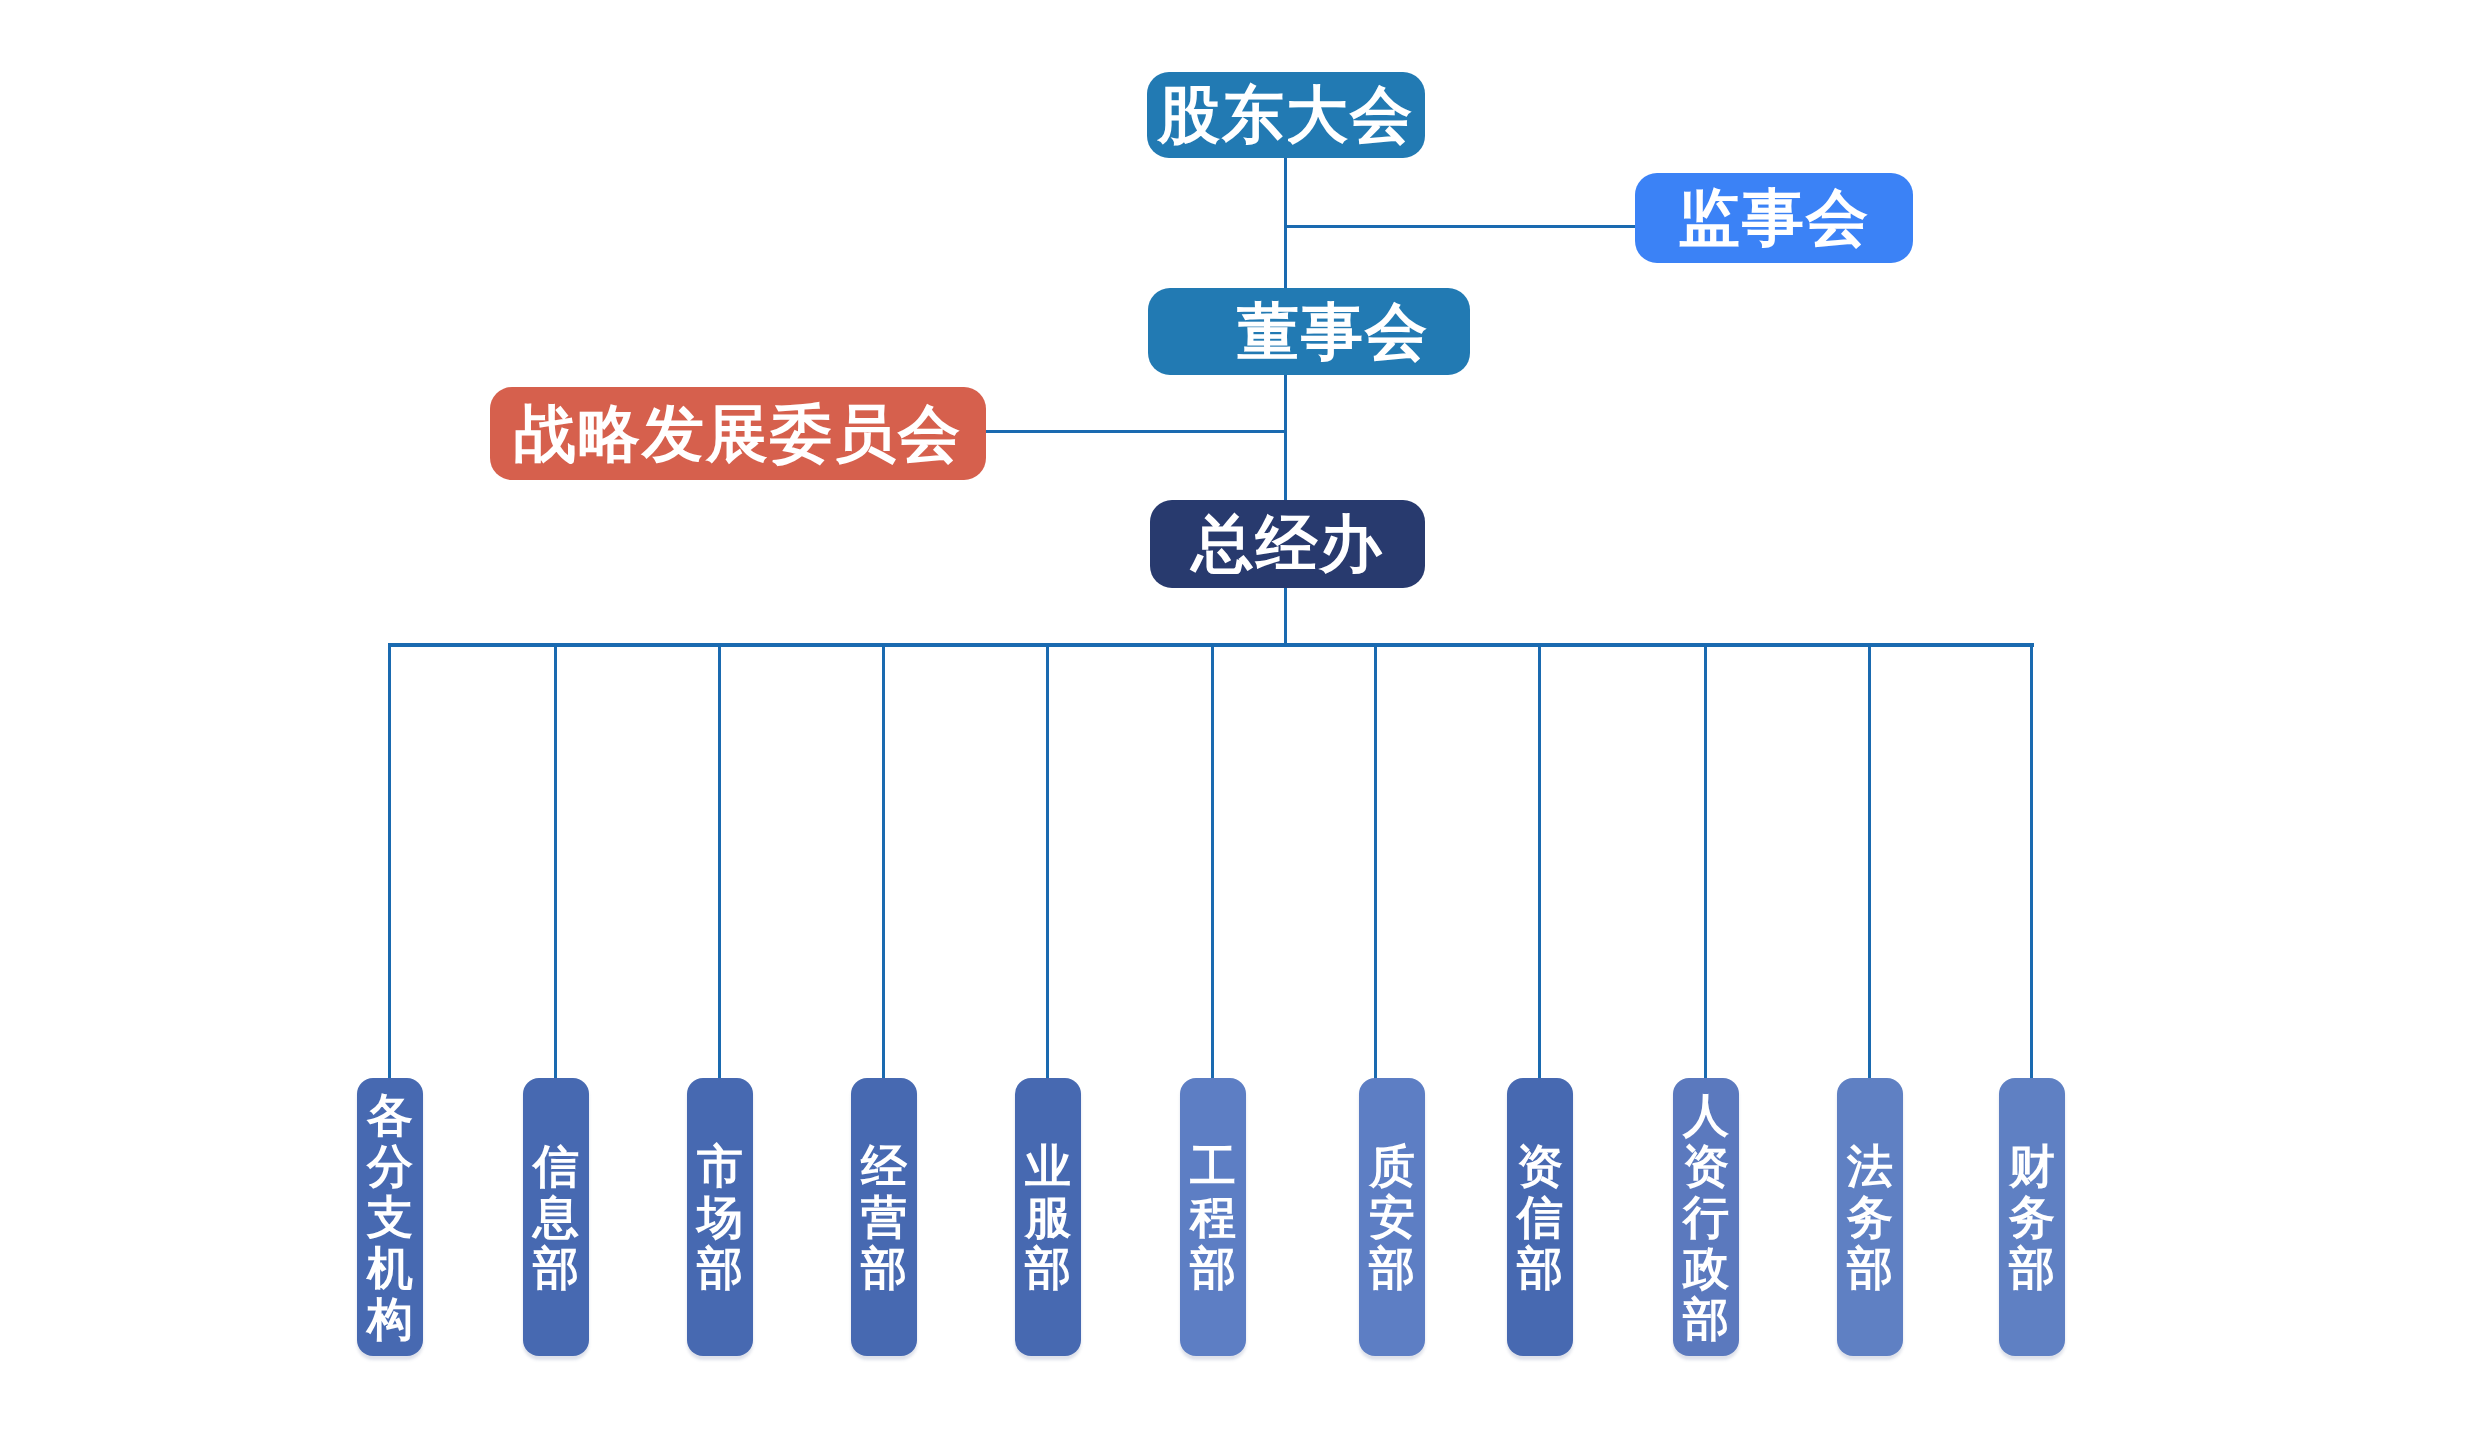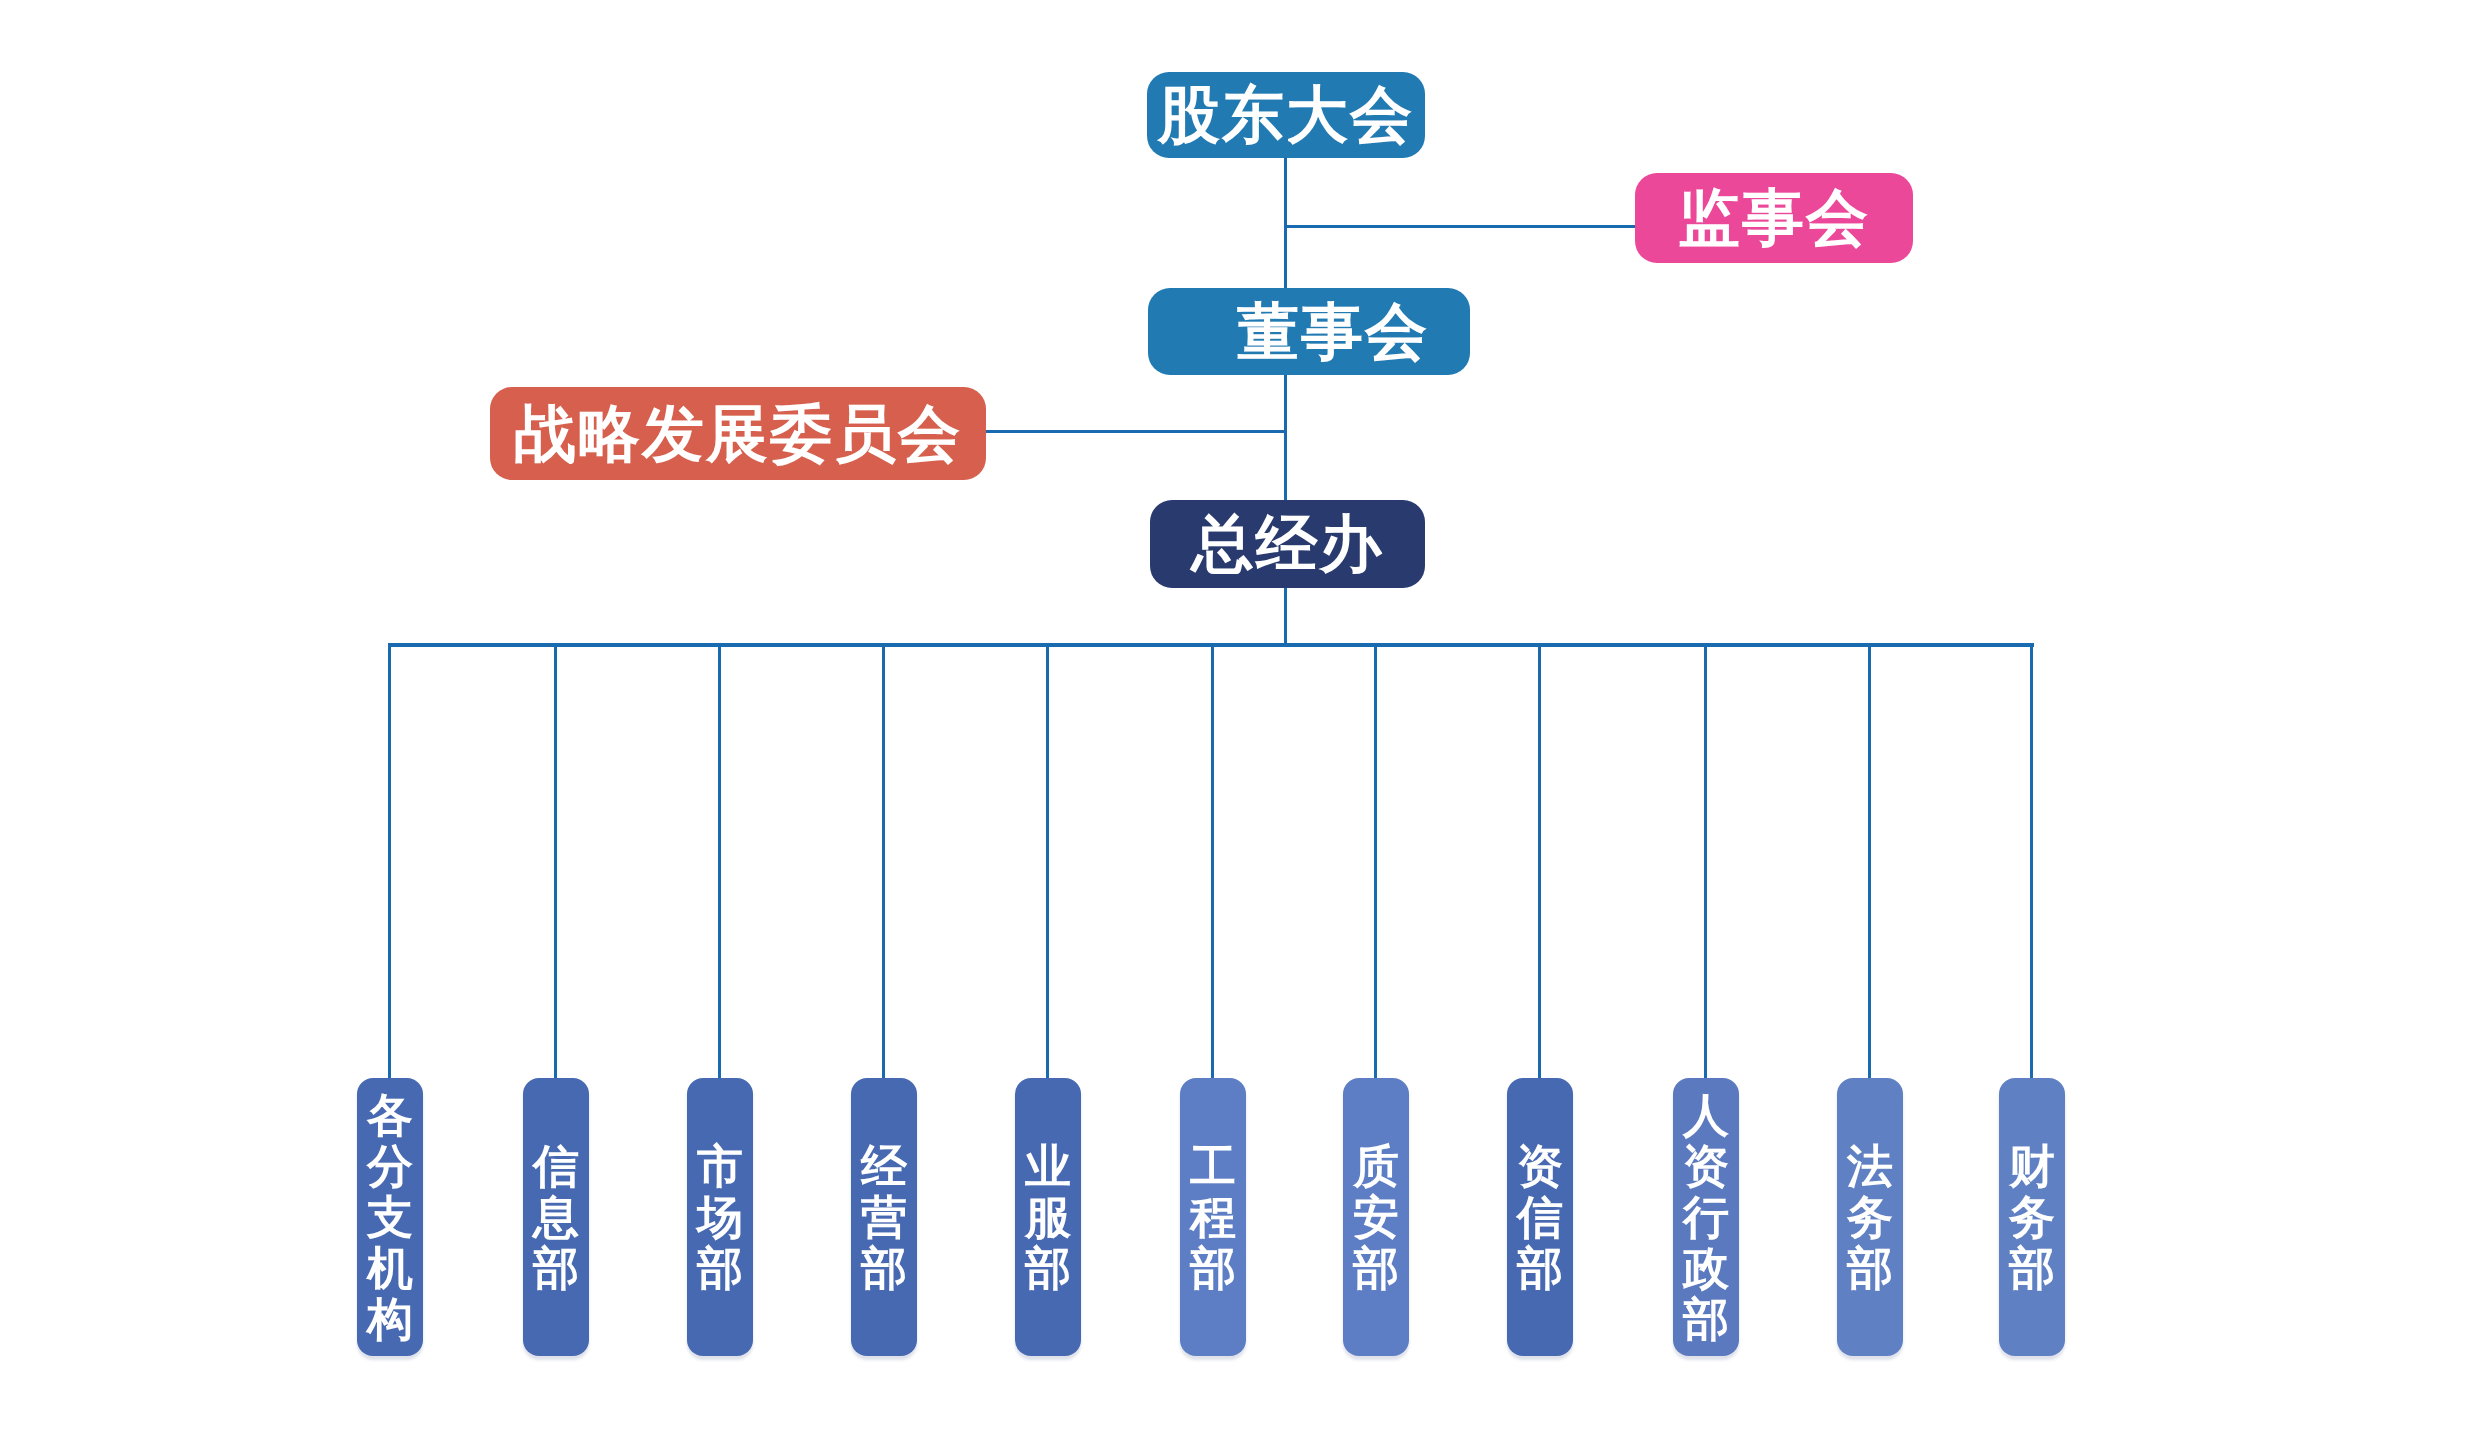--- a/index.html
+++ b/index.html
@@ -78,21 +78,21 @@
   <div class="line drop c5"></div>
   <div class="line drop c6"></div>
   <div class="line drop c7"></div>
   <div class="line drop c8"></div>
   <div class="line drop c9"></div>
   <div class="line drop c10"></div>
   <div class="line drop c11"></div>
 
   <div class="node n-shareholders" style="background: rgb(34, 122, 179);">股东大会</div>
 
-  <div class="node n-supervisory" style="background: #ec4899;">监事会</div>
+  <div class="node n-supervisory" style="background: #3b82f6;">监事会</div>
 
   <div class="node n-board" style="background: rgb(34, 122, 179);">董事会</div>
 
   <div class="node n-strategy" style="background: rgb(214, 96, 77);">战略发展委员会</div>
 
   <div class="node n-gm" style="background: rgb(40, 58, 110);">总经办</div>
 
   <div class="dept c1" style="background: rgb(71, 105, 177);">
     <span class="v-label">各分支机构</span>
   </div>
@@ -104,21 +104,21 @@
   </div>
   <div class="dept c4" style="background: rgb(71, 105, 177);">
     <span class="v-label">经营部</span>
   </div>
   <div class="dept c5" style="background: rgb(71, 105, 177);">
     <span class="v-label">业服部</span>
   </div>
   <div class="dept c6" style="background: rgb(93, 126, 196);">
     <span class="v-label">工程部</span>
   </div>
-  <div class="dept c7" style="background: rgb(93, 126, 196);">
+  <div class="dept c7" style="background: rgb(93, 126, 196); margin-left: 16px;">
     <span class="v-label">质安部</span>
   </div>
   <div class="dept c8" style="background: rgb(71, 105, 177);">
     <span class="v-label">资信部</span>
   </div>
   <div class="dept c9" style="background: rgb(91, 121, 190);">
     <span class="v-label">人资行政部</span>
   </div>
   <div class="dept c10" style="background: rgb(95, 128, 195);">
     <span class="v-label">法务部</span>

